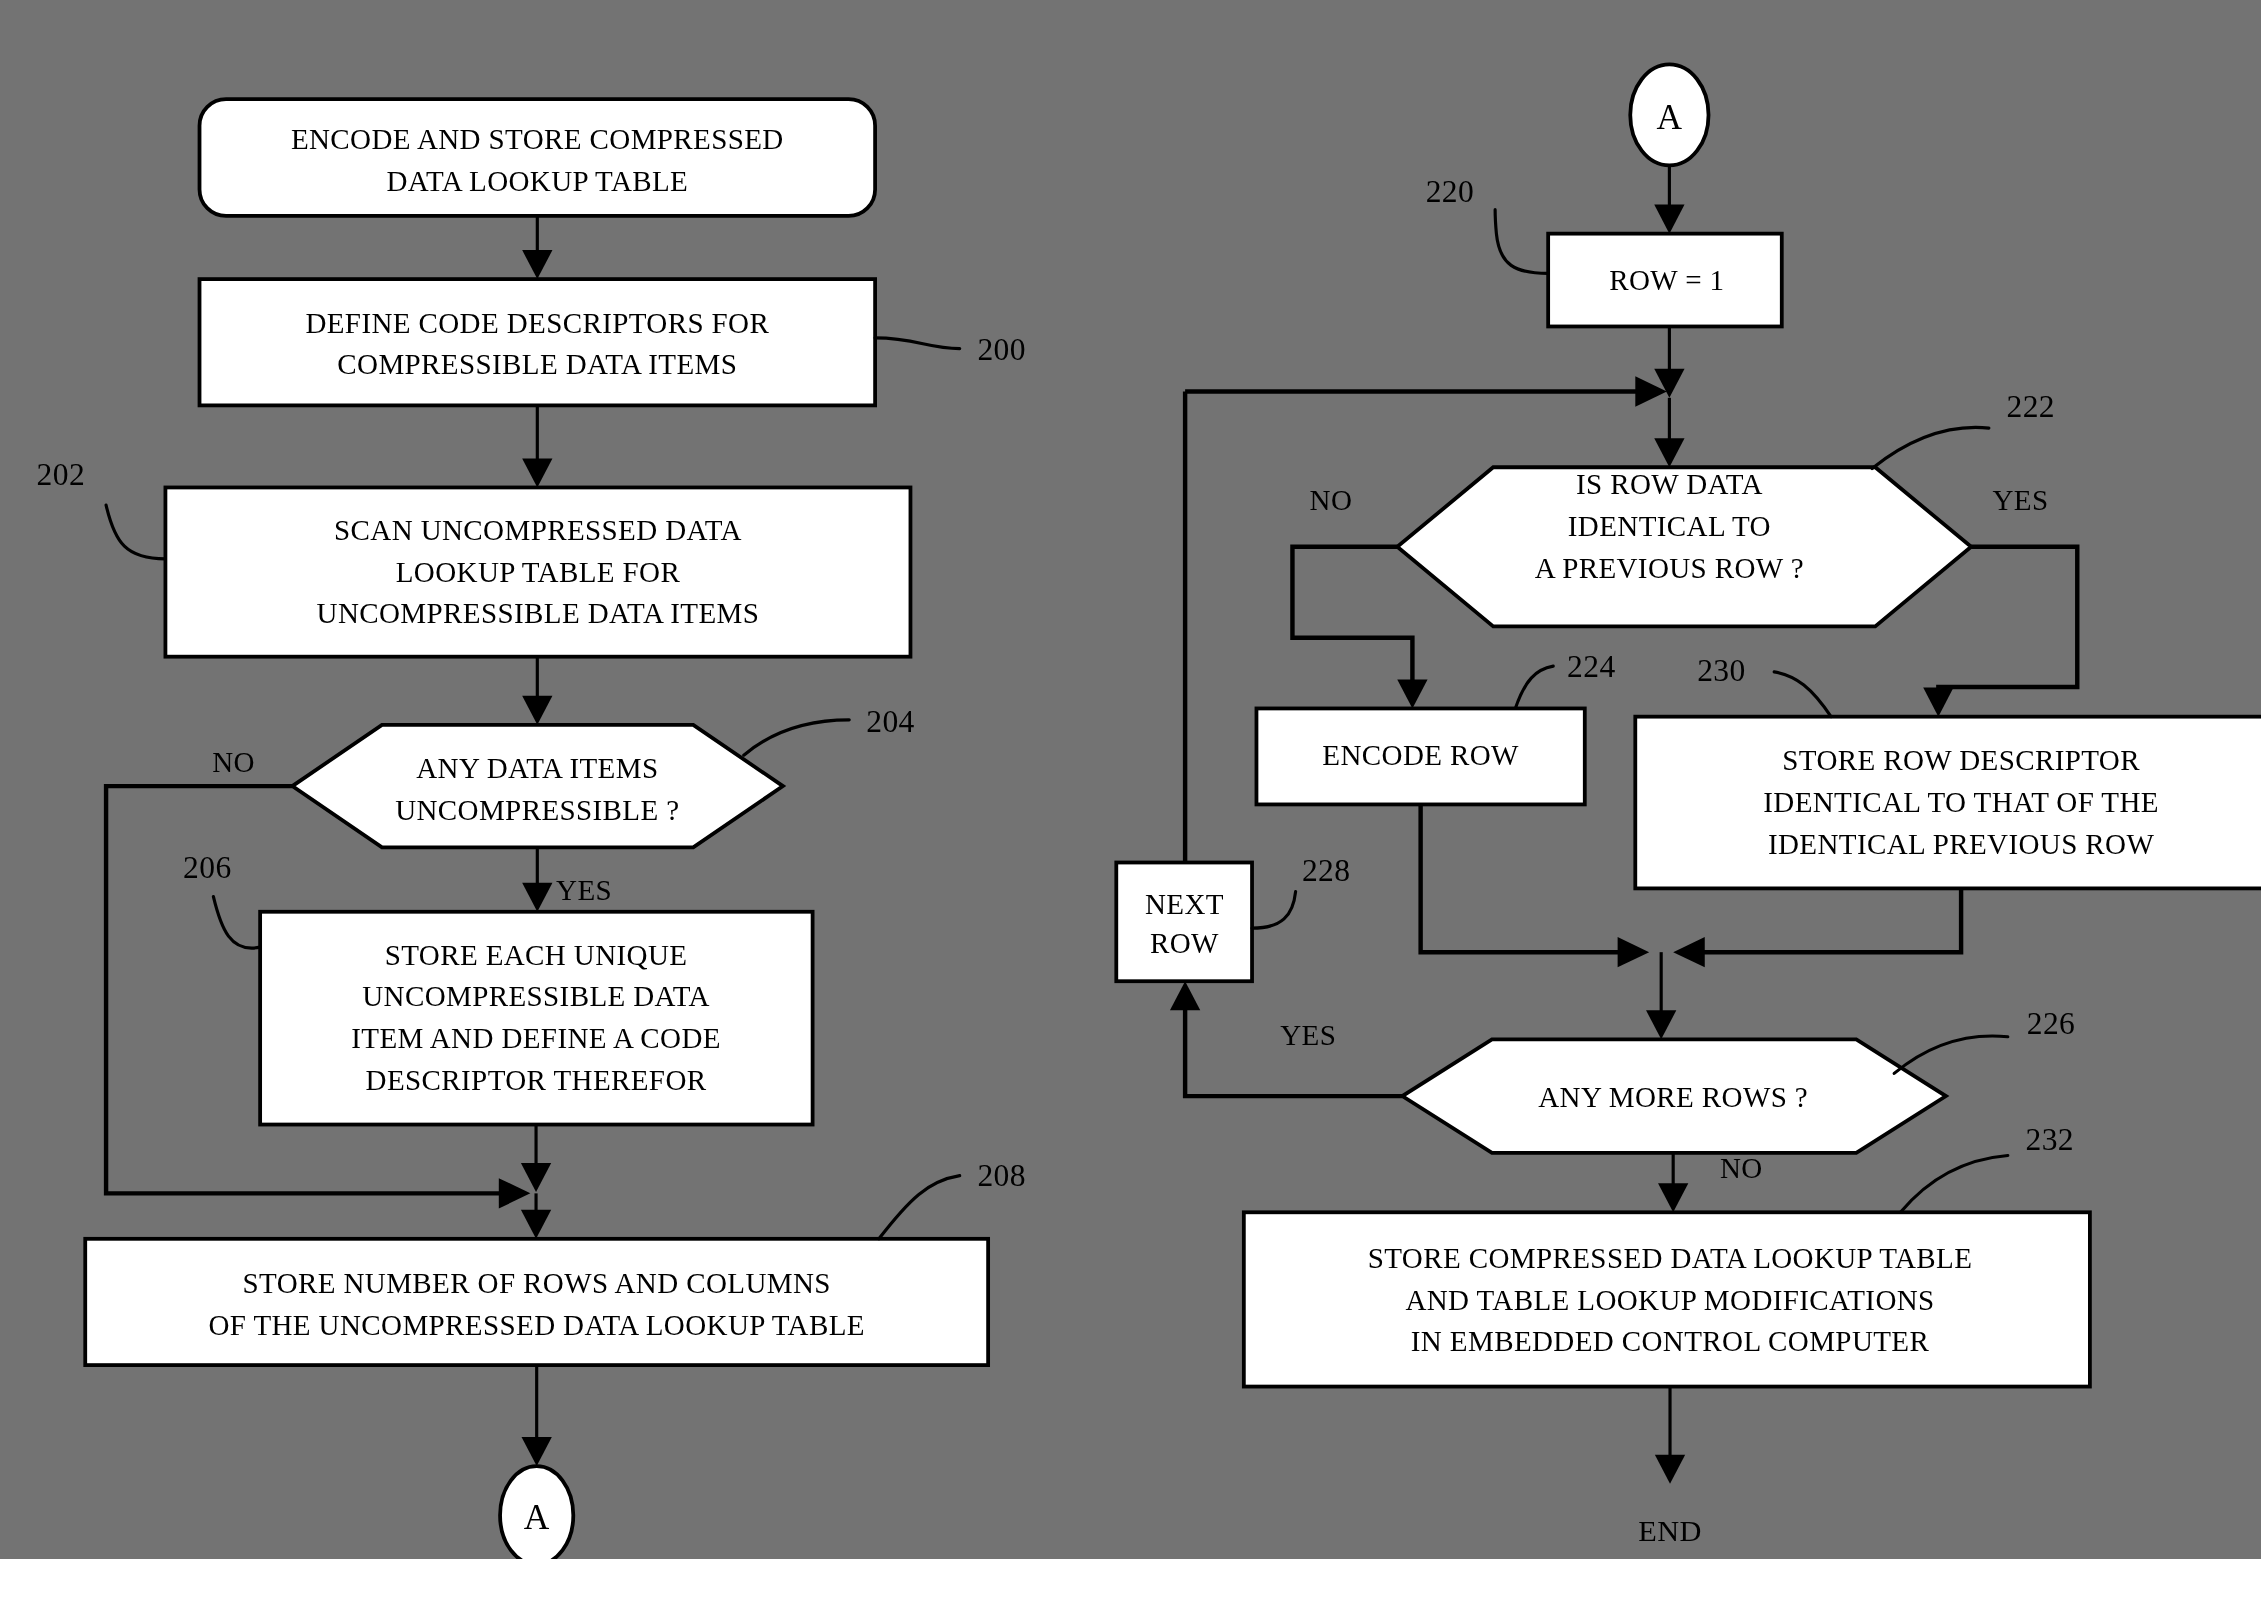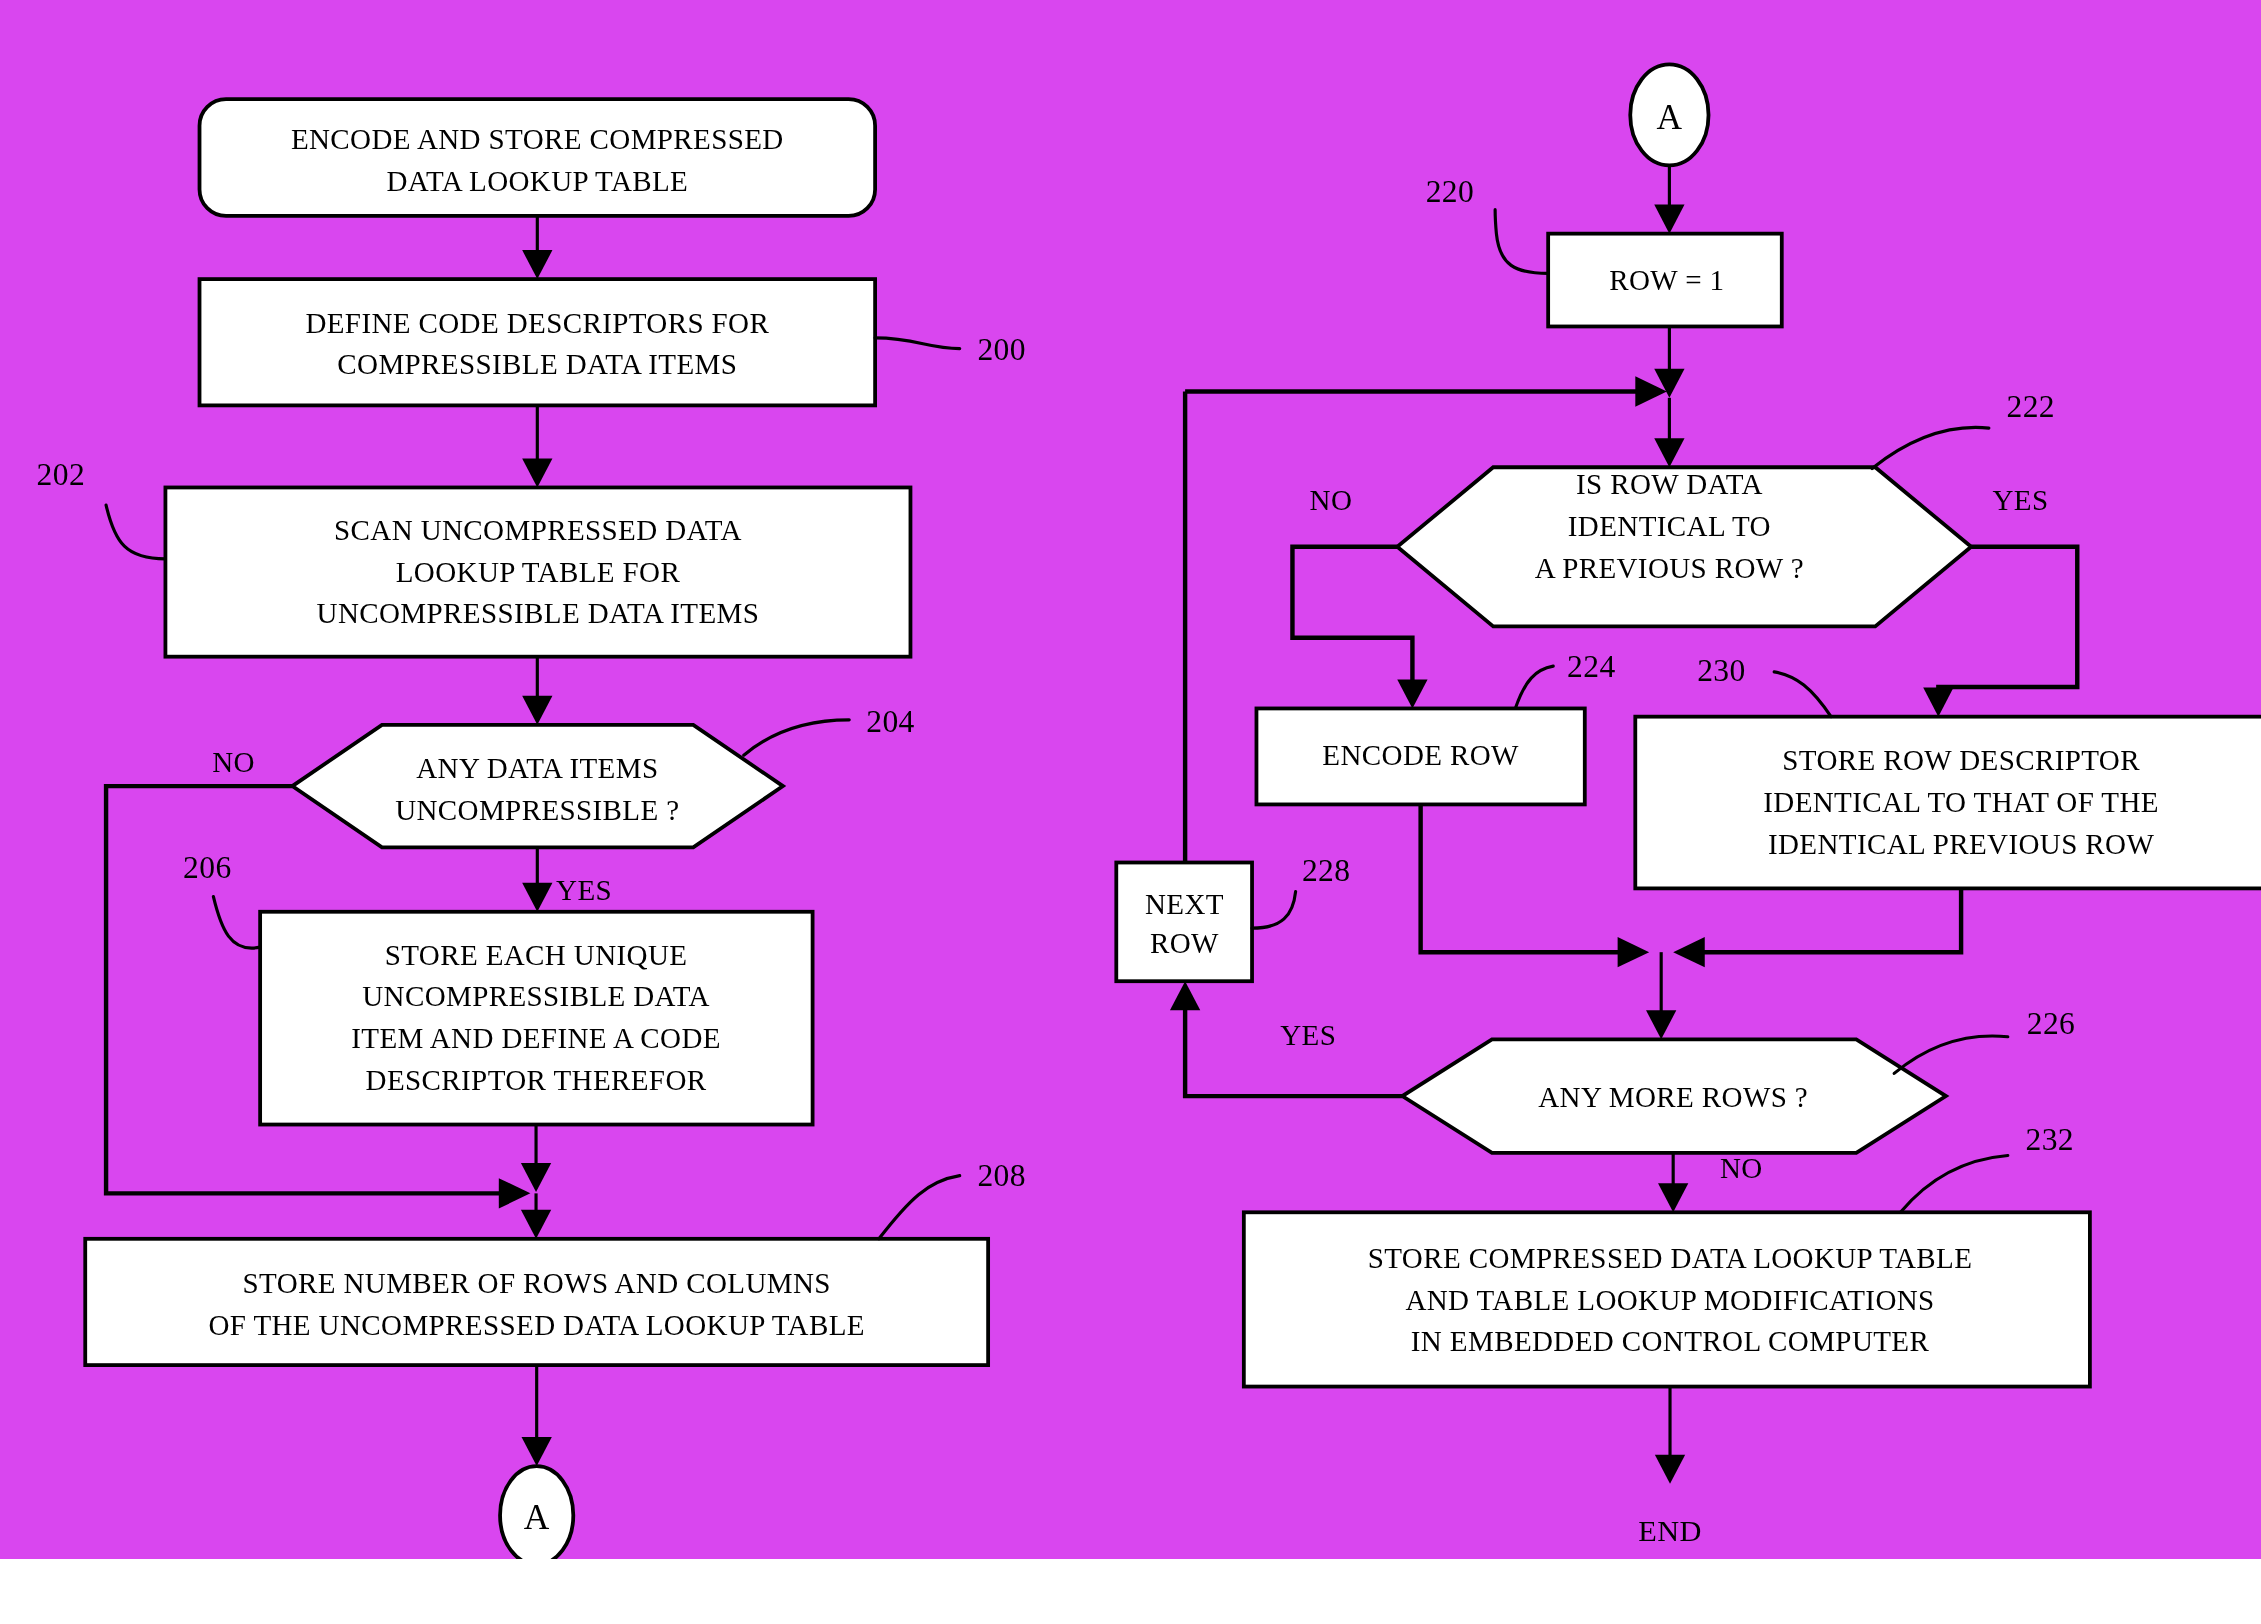--- a/index.html
+++ b/index.html
@@ -7,21 +7,21 @@
     padding: 0;
     background: #ffffff;
   }
   body {
     font-family: "Liberation Serif", "DejaVu Serif", serif;
   }
   #page {
     position: relative;
     width: 2261px;
     height: 1559px;
-    background: #d946ef;
+    background: #737373;
     overflow: hidden;
   }
   svg.flow {
     position: absolute;
     top: 0;
     left: 0;
     width: 2261px;
     height: 1624px;
   }
   .shape {

